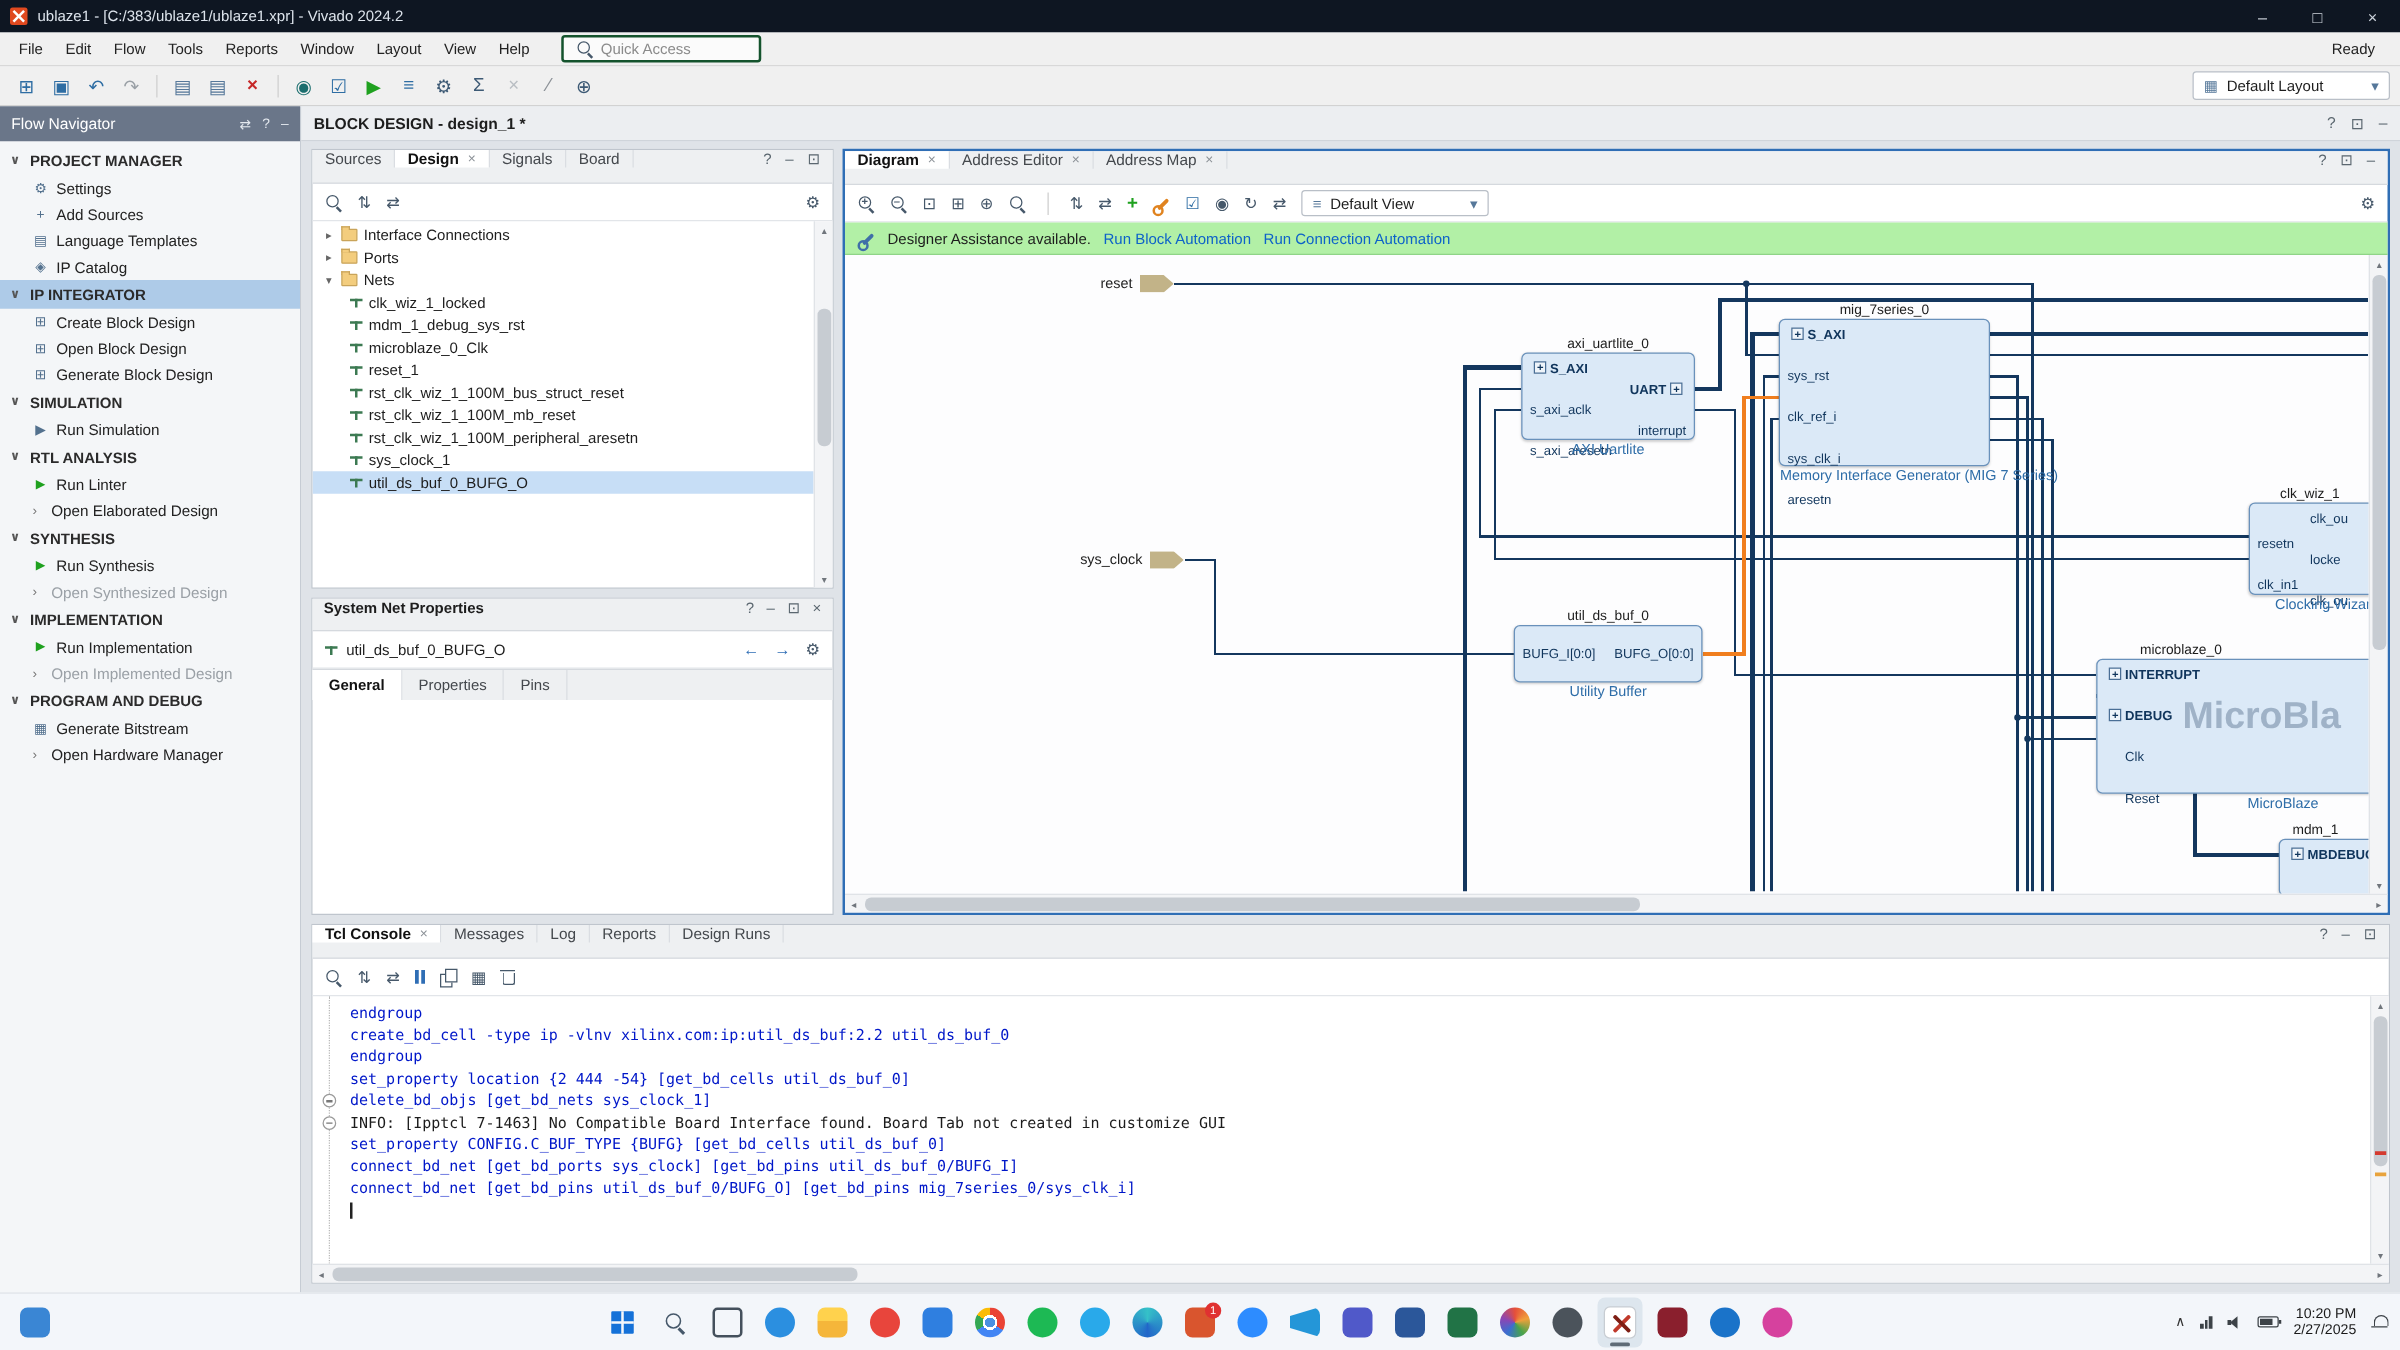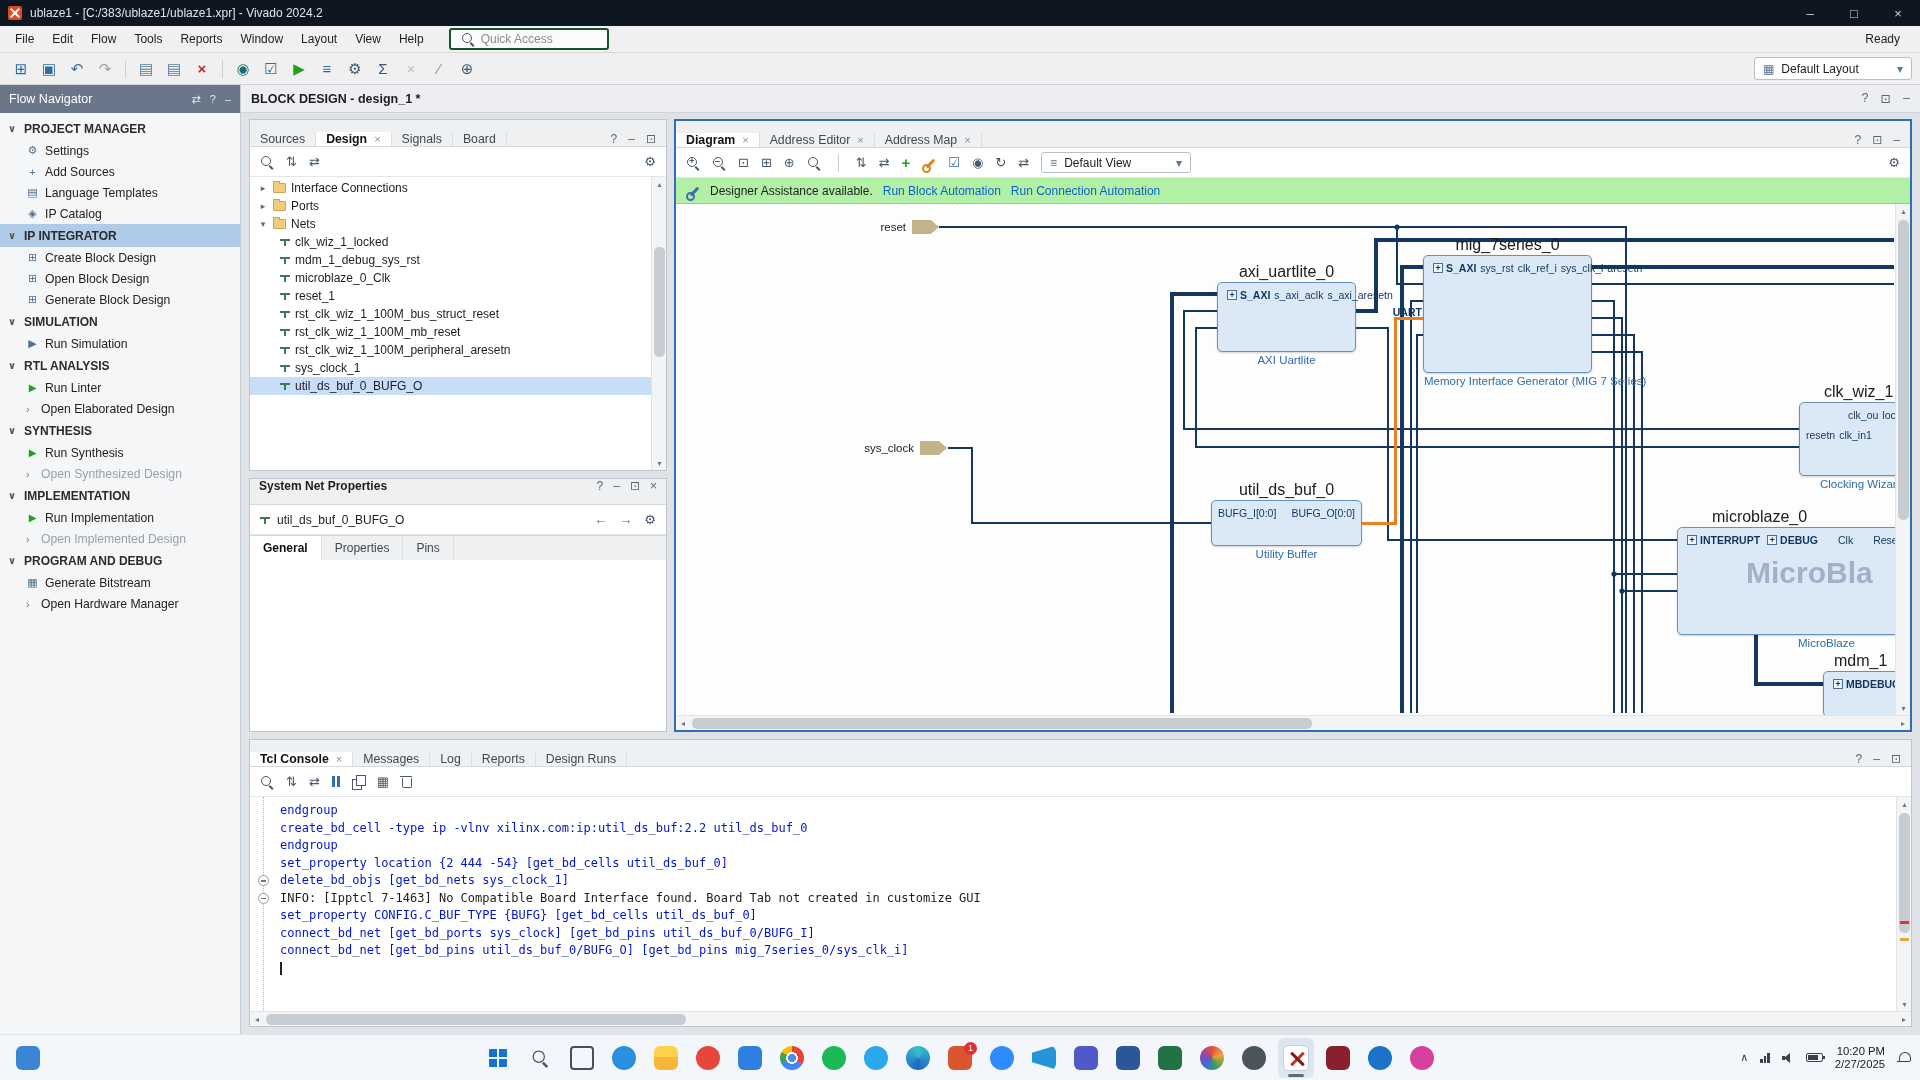--- a/index.html
+++ b/index.html
@@ -66,21 +66,21 @@
 .fn-item .fexp{width:9px;color:#777;font-size:11px;flex:none}
 .fn-item.muted{color:#9aa0a6}
 
 .workarea{flex:1;display:flex;flex-direction:column;background:#dfe3e8;min-width:0}
 .bd-header{height:28px;display:flex;align-items:center;padding:0 10px;font-weight:bold;font-size:12.5px;color:#1d1d1d;border-bottom:1px solid #cfd4da;background:#eceef1;flex:none}
 .bd-hico{margin-left:auto;display:flex;gap:12px;color:#5b6металь770;font-weight:normal;color:#5b6770}
 .panels{flex:1;display:flex;gap:7px;padding:6px 8px 7px;min-height:0}
 .left-col{width:418px;display:flex;flex-direction:column;gap:7px;flex:none;min-height:0}
 
 .panel{background:#fff;border:1px solid #bfc5cd;display:flex;flex-direction:column;min-height:0;min-width:0}
-.ptabs{height:27px;background:#eef0f2;border-bottom:1px solid #d5d9de;display:flex;align-items:flex-end;flex:none}
+.ptabs{height:27px;background:#eef0f2;border-bottom:1px solid #d5d9de;display:flex;align-items:flex-start;flex:none}
 .ptab{display:flex;align-items:center;gap:7px;padding:0 10px;color:#44484d;border-right:1px solid #dadde2;font-size:12.3px}
 .ptab.active{background:#fff;color:#111;font-weight:bold}
 .ptab .x{color:#8a9096;font-size:11px;font-weight:normal}
 .ptab-ico{margin-left:auto;display:flex;gap:11px;align-items:center;padding:0 10px;color:#5b6770}
 .ptools{height:30px;display:flex;align-items:center;gap:12px;padding:0 10px;border-bottom:1px solid #e2e5e9;flex:none}
 .ptools .gi{font-size:13px;color:#46586a}
 .ptools .right{margin-left:auto}
 
 
 .srcbody{flex:1;display:flex;min-height:0}
@@ -119,25 +119,25 @@
 
 .diagram-panel{flex:1;border:2px solid #2f6eb5;background:#fff;display:flex;flex-direction:column;min-width:0}
 .banner{height:26px;background:#b2f0a6;border-bottom:1px solid #8fd487;display:flex;align-items:center;gap:10px;padding:0 10px;flex:none}
 .banner a{color:#0d62c9;text-decoration:none}
 .dwrap{flex:1;display:flex;min-height:0}
 .canvas{flex:1;position:relative;overflow:hidden;background:#fdfdfe}
 .canvas svg{position:absolute;left:0;top:0}
 .port{position:absolute;width:27px;height:14px;background:#c2b388;clip-path:polygon(0 0,70% 0,100% 50%,70% 100%,0 100%)}
 .port-label{position:absolute;font-size:11.5px;color:#222;text-align:right;white-space:nowrap}
 .blk{position:absolute;background:#dbe9f7;border:1px solid #6991bb;border-radius:5px;box-shadow:0 1px 2px rgba(0,0,0,.18)}
-.blk-title{position:absolute;bottom:100%;margin-bottom:2px;width:100%;text-align:center;font-size:16px;color:#1c1c1c;white-space:nowrap}
+.blk-title{position:absolute;bottom:100%;margin-bottom:2px;width:100%;text-align:center;font-size:11px;color:#1c1c1c;white-space:nowrap}
 .blk-title.leftal{text-align:left;padding-left:4px}
 .blk-sub{position:absolute;top:100%;margin-top:3px;width:100%;text-align:center;font-size:11.5px;color:#2e6da8;white-space:nowrap}
 .pins{display:flex;justify-content:space-between;height:100%;padding:6px 6px;font-size:10.5px;color:#10355c}
-.pcol{display:flex;flex-direction:row;gap:4px}
+.pcol{display:flex;flex-direction:column;gap:20px}
 .pcol.r{text-align:right}
 .pcol.vc{justify-content:center}
 .pin{height:13px;line-height:13px;white-space:nowrap}
 .pin.iface{font-weight:bold}
 .pifc{display:inline-block;font-size:9px;font-weight:bold;border:1px solid #4a6f96;width:10px;height:10px;line-height:9px;text-align:center;margin:0 3px;background:#eef4fa;vertical-align:1px}
 .bigmb{position:absolute;left:68px;top:28px;font-size:30px;font-weight:bold;color:#9fb2c7;white-space:nowrap}
 
 
 .tcl{height:288px;margin:0 8px 7px;flex:none}
 .cwrap{flex:1;display:flex;min-height:0}

